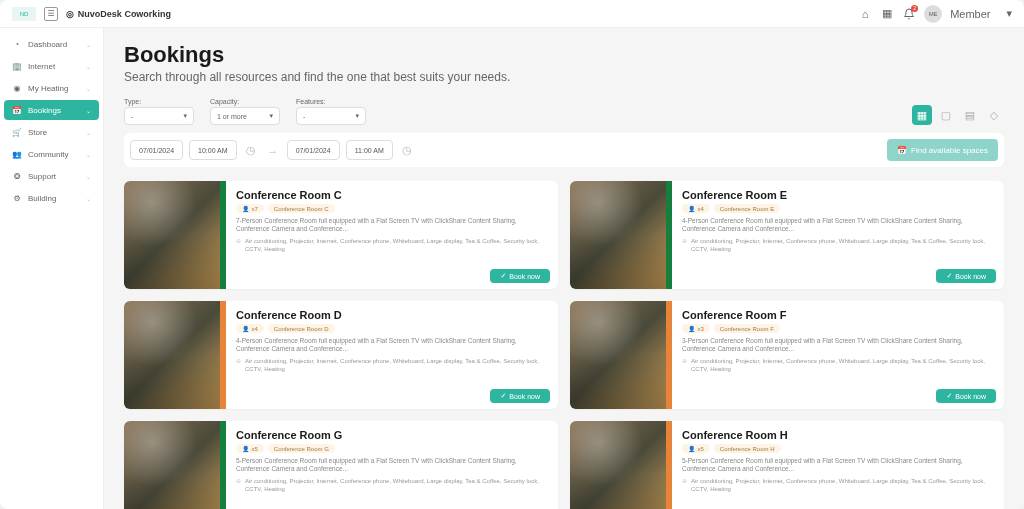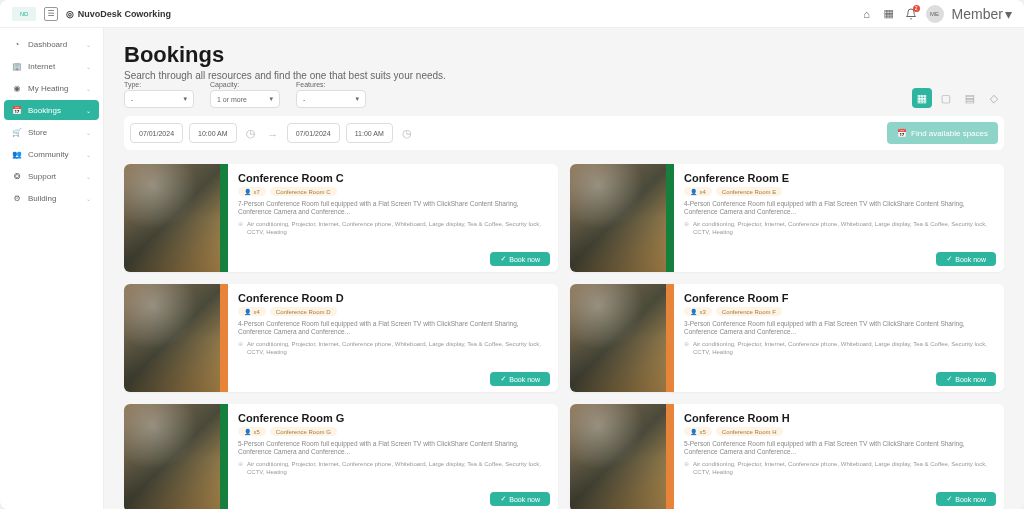--- a/index.html
+++ b/index.html
@@ -7,48 +7,48 @@
 .app { display: flex; flex-direction: column; width: 1024px; height: 509px; background: #fff; border-radius: 8px; overflow: hidden; position: relative; }
 .topbar { display: flex; align-items: center; height: 28px; padding: 0 12px; border-bottom: 1px solid #eee; gap: 8px; }
 .logo-box { width: 24px; height: 14px; background: #e8f5f2; border-radius: 2px; display: flex; align-items: center; justify-content: center; font-size: 6px; color: #2eb5a0; }
 .collapse-icon { width: 14px; height: 14px; border: 1px solid #999; border-radius: 2px; display: flex; align-items: center; justify-content: center; font-size: 8px; color: #666; }
 .workspace-name { font-size: 9px; font-weight: 600; display: flex; align-items: center; gap: 4px; }
 .top-spacer { flex: 1; }
 .top-icons { display: flex; align-items: center; gap: 8px; }
 .top-icon { width: 14px; height: 14px; color: #666; position: relative; display: flex; align-items: center; justify-content: center; }
 .badge { position: absolute; top: -2px; right: -2px; width: 7px; height: 7px; background: #e74c3c; border-radius: 50%; font-size: 5px; color: #fff; display: flex; align-items: center; justify-content: center; }
 .avatar-btn { width: 18px; height: 18px; background: #ddd; border-radius: 50%; font-size: 6px; display: flex; align-items: center; justify-content: center; color: #666; }
-.member-dd { font-size: 14px; color: #666; display: flex; gap: 2px; align-items: center; }
+.member-dd { font-size: 11px; color: #666; display: flex; gap: 16px; align-items: center; }
 .body { display: flex; flex: 1; overflow: hidden; }
 .sidebar { width: 104px; border-right: 1px solid #eee; padding-top: 4px; }
 .side-item { display: flex; align-items: center; gap: 6px; padding: 5px 8px; font-size: 8px; color: #666; cursor: pointer; border-radius: 4px; margin: 2px 4px; }
 .side-item .chev { margin-left: auto; font-size: 6px; color: #bbb; }
 .side-item.active { background: #2eb5a0; color: #fff; }
 .side-item.active .chev { color: #fff; }
 .side-icon { width: 10px; height: 10px; display: inline-flex; align-items: center; justify-content: center; }
 .main { flex: 1; padding: 14px 20px; overflow-y: auto; background: #f5f5f5; }
 .page-title { font-size: 22px; font-weight: 700; color: #1a1a1a; margin-bottom: 2px; }
-.page-sub { font-size: 10px; color: #666; }
+.page-sub { font-size: 12px; color: #666; margin-bottom: 14px; }
 .filters-row { display: flex; gap: 16px; align-items: flex-end; margin-bottom: 8px; }
 .filter-group { display: flex; flex-direction: column; gap: 2px; }
 .filter-label { font-size: 7px; color: #666; }
 .filter-select { width: 70px; height: 18px; border: 1px solid #ddd; border-radius: 4px; background: #fff; font-size: 7px; padding: 0 6px; color: #666; display: flex; align-items: center; justify-content: space-between; }
 .view-btns { margin-left: auto; display: flex; gap: 4px; }
 .view-btn { width: 20px; height: 20px; border-radius: 4px; display: flex; align-items: center; justify-content: center; color: #aaa; }
 .view-btn.active { background: #2eb5a0; color: #fff; }
 .date-row { display: flex; gap: 6px; align-items: center; background: #fff; padding: 6px; border-radius: 6px; margin-bottom: 14px; }
 .date-chip { height: 20px; padding: 0 8px; border: 1px solid #ddd; border-radius: 4px; font-size: 7px; display: flex; align-items: center; color: #555; }
 .clock-sep { width: 16px; height: 16px; display: flex; align-items: center; justify-content: center; color: #bbb; }
 .arrow-sep { width: 16px; height: 16px; display: flex; align-items: center; justify-content: center; color: #bbb; }
 .find-btn { margin-left: auto; background: #8ed4c8; color: #fff; border-radius: 4px; padding: 0 10px; height: 22px; font-size: 8px; display: flex; align-items: center; gap: 4px; }
 .grid { display: grid; grid-template-columns: 1fr 1fr; gap: 12px; }
 .card { display: flex; background: #fff; border-radius: 6px; overflow: hidden; height: 108px; box-shadow: 0 1px 2px rgba(0,0,0,0.04); }
 .card-img { width: 96px; background: linear-gradient(135deg, #8a7355 0%, #4a4a3a 50%, #d4a55a 100%); background-size: cover; flex-shrink: 0; position: relative; }
 .card-img::before { content: ''; position: absolute; inset: 0; background: radial-gradient(circle at 30% 20%, rgba(255,255,255,0.3), transparent 40%), linear-gradient(to top, rgba(0,0,0,0.3), transparent 50%); }
-.card-body { flex: 1; padding: 8px 10px; display: flex; flex-direction: column; border-left: 8px solid #15803d; position: relative; }
+.card-body { flex: 1; padding: 8px 10px; display: flex; flex-direction: column; border-left: 6px solid #15803d; position: relative; }
 .card-body.accent-blue { border-left-color: #e8833a; }
 .room-title { font-size: 11px; font-weight: 700; color: #1a1a1a; margin-bottom: 3px; }
 .tags-row { display: flex; gap: 4px; margin-bottom: 4px; }
 .tag { background: #fef4e5; color: #a67b3a; border-radius: 8px; padding: 1px 6px; font-size: 6px; display: flex; align-items: center; gap: 2px; }
 .room-desc { font-size: 6.5px; color: #888; line-height: 1.3; margin-bottom: 4px; }
 .amenities-row { display: flex; gap: 4px; font-size: 6px; color: #999; line-height: 1.3; }
 .amenities-row .icon-col { color: #ccc; }
 .book-btn { position: absolute; bottom: 6px; right: 8px; background: #2eb5a0; color: #fff; border-radius: 4px; padding: 3px 10px; font-size: 7px; display: flex; align-items: center; gap: 3px; }
 svg { display: block; }
 </style>

